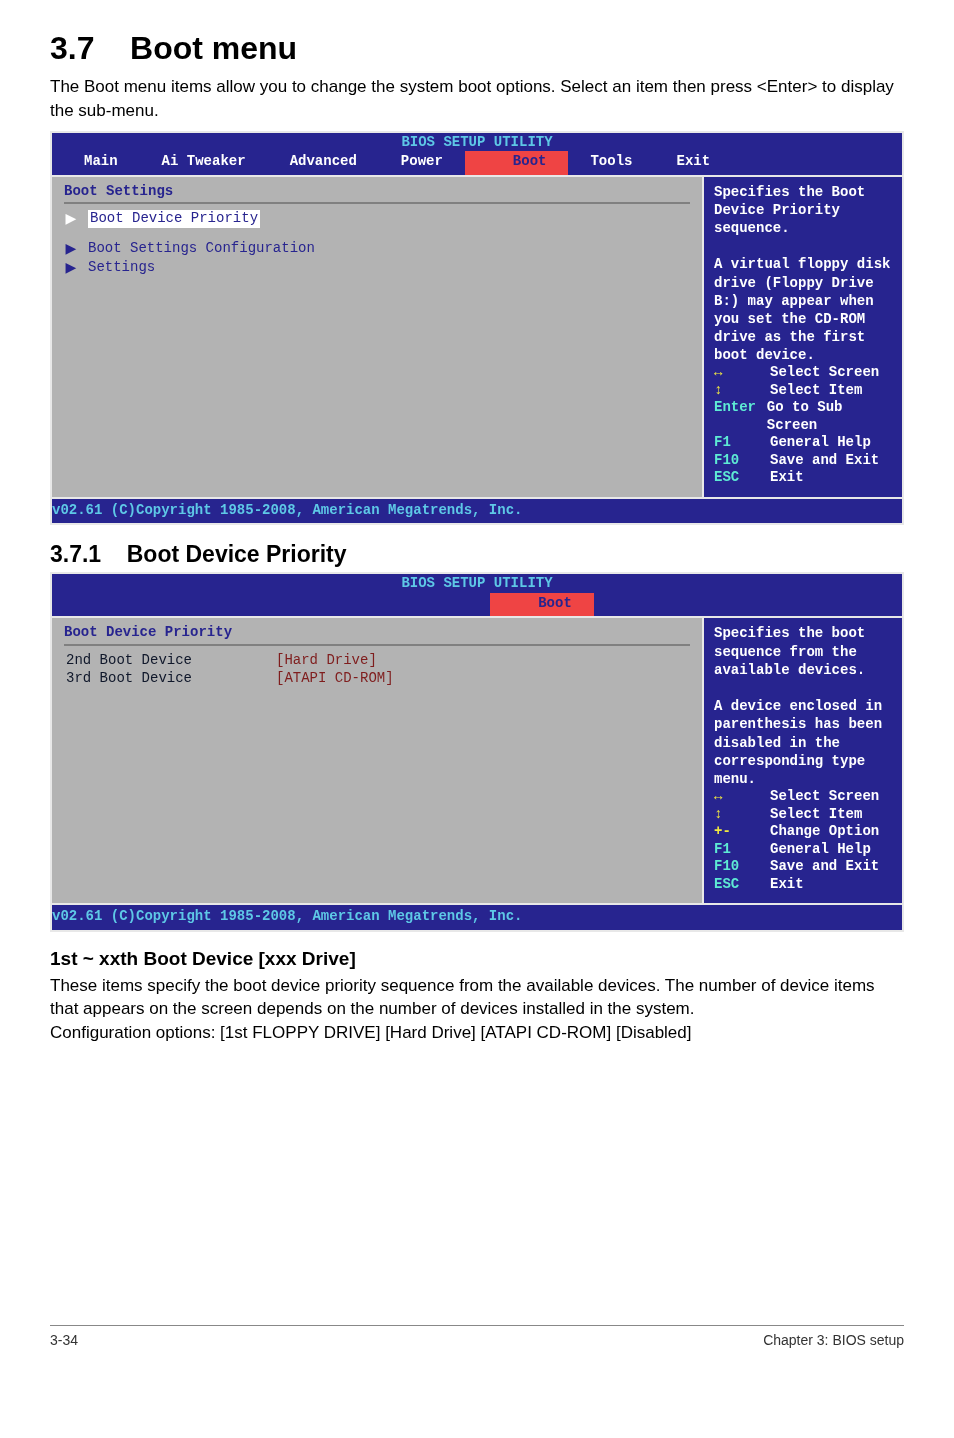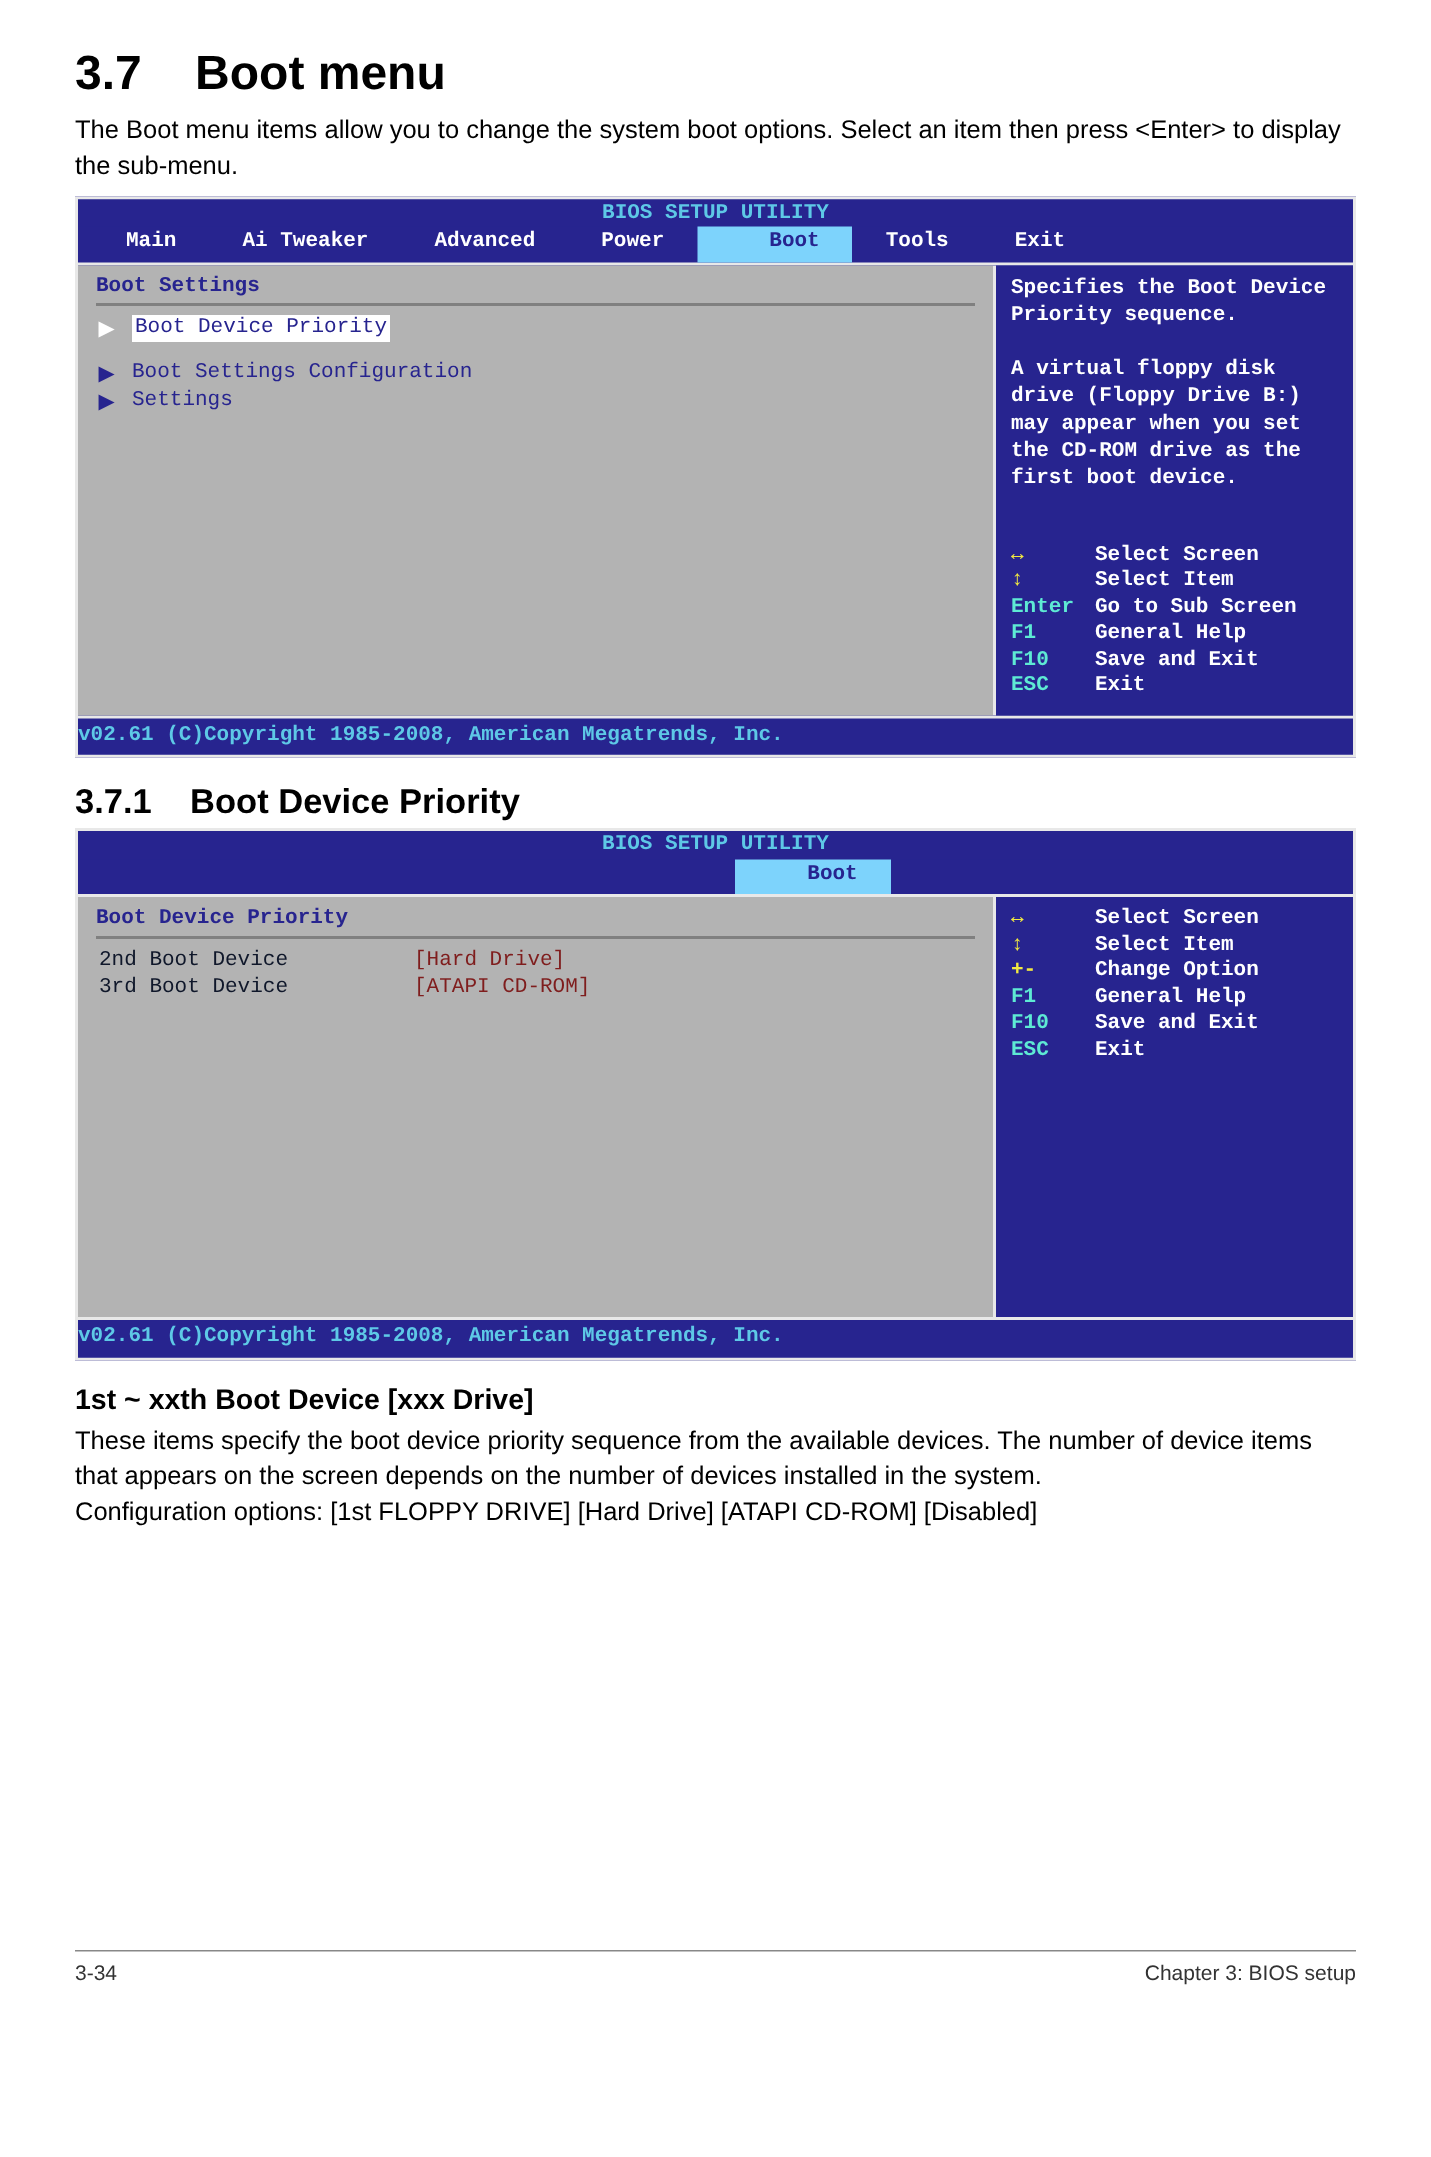--- a/index.html
+++ b/index.html
@@ -40,21 +40,21 @@
     display: flex;
     background: #27248f;
     color: #fff;
     padding: 0 10px;
   }
   .bios-tab {
     padding: 2px 22px 4px 22px;
     font-weight: bold;
   }
   .bios-tab.selected {
-    background: #7dd3fc;
+    background: #ef4444;
     color: #27248f;
     padding-left: 48px;
   }
   .bios-body {
     display: flex;
     border-top: 2px solid #e8e8e8;
   }
   .bios-left {
     flex: 1;
     background: #b3b3b3;
@@ -92,21 +92,21 @@
     display: flex;
     gap: 20px;
     margin-left: 2px;
     margin-bottom: 1px;
   }
   .boot-dev-row .col1 { width: 190px; color:#0f172a;}
   .boot-dev-row .col1.hl { color: #fff; }
   .boot-dev-row .col2 { color: #7f1d1d; }
   .boot-dev-row .col2.hl { color: #fff; }
   .bios-right {
-    width: 240px;
+    width: 200px;
     background: #27248f;
     color: #fff;
     padding: 6px 10px 10px 10px;
     border-left: 2px solid #e8e8e8;
     display: flex;
     flex-direction: column;
     justify-content: space-between;
   }
   .help-text { font-weight: bold; line-height: 1.3; }
   .nav-block .nav-row {
@@ -240,20 +240,23 @@
       <div class="boot-dev-row">
         <span class="col1">2nd Boot Device</span>
         <span class="col2">[Hard Drive]</span>
       </div>
       <div class="boot-dev-row">
         <span class="col1">3rd Boot Device</span>
         <span class="col2">[ATAPI CD-ROM]</span>
       </div>
     </div>
     <div class="bios-right">
+      <div class="help-text" style="white-space:pre-line;">Specifies the boot sequence from the available devices.
+
+A device enclosed in parenthesis has been disabled in the corresponding type menu.</div>
       <div class="nav-block">
         <div class="nav-row">
             <span class="nav-key yellow">↔</span>
             <span class="nav-label">Select Screen</span>
           </div>
         <div class="nav-row">
             <span class="nav-key yellow">↕</span>
             <span class="nav-label">Select Item</span>
           </div>
         <div class="nav-row">

